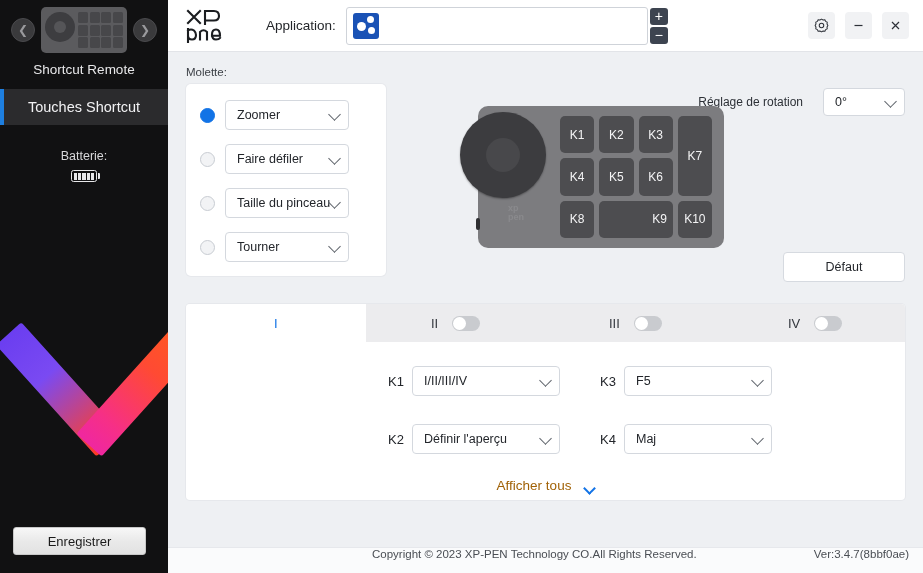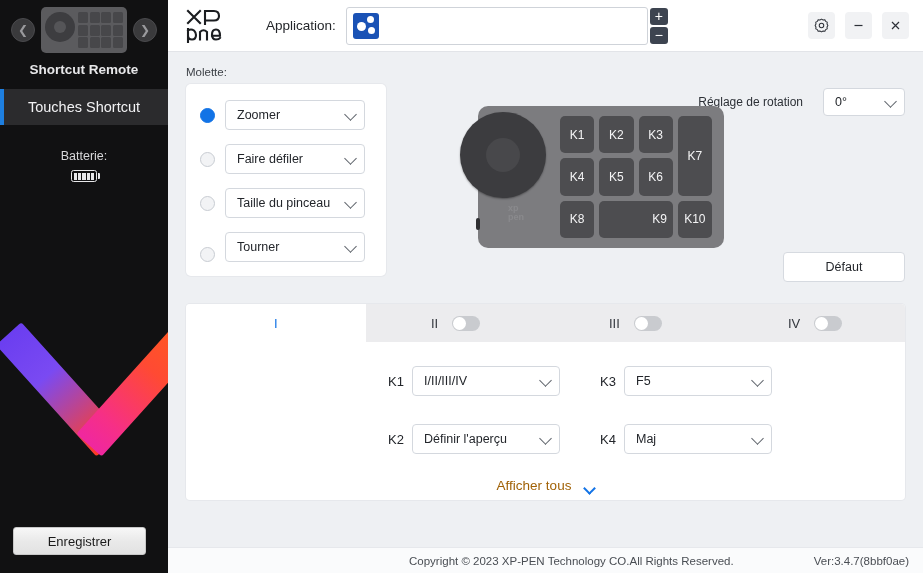--- a/index.html
+++ b/index.html
@@ -56,21 +56,21 @@
     position: absolute; left: 37px; top: 5px;
     width: 45px; height: 36px;
     display: grid;
     grid-template-columns: repeat(4, 1fr);
     grid-template-rows: repeat(3, 1fr);
     gap: 1.5px;
   }
   .device-thumb .tkeys i { background: #47474a; border-radius: 1.5px; display:block; }
   .device-title {
     color: #e8e8ea; font-size: 13.5px;
-    text-align: center; padding: 2px 0 12px; font-weight: bold;
+    text-align: center; padding: 2px 0 12px;
   }
   .sidebar-item {
     position: relative;
     height: 36px;
     display: flex; align-items: center; justify-content: center;
     color: #f2f2f4; font-size: 14.5px;
     background: #2b2b2d;
   }
   .sidebar-item::before {
     content: ""; position: absolute; left: 0; top: 0;
@@ -159,28 +159,28 @@
   .content { position: relative; padding: 14px 18px 0 18px; }
   .molette-label { font-size: 11.5px; color: #3b3f45; margin-bottom: 6px; }
 
   .panel-row { display: flex; gap: 0; align-items: flex-start; position: relative; }
   .wheel-card {
     width: 200px; background: #ffffff; border-radius: 5px;
     padding: 16px 0 14px 0;
     box-shadow: 0 0 0 1px #e6e8ec;
   }
   .wheel-opt { display: flex; align-items: center; gap: 10px; padding: 0 0 0 14px; margin-bottom: 14px; }
-  .wheel-opt:last-child { margin-bottom: 0; align-items: flex-end; }
+  .wheel-opt:last-child { margin-bottom: 0; }
   .radio {
     width: 15px; height: 15px; border-radius: 50%;
     border: 1px solid #c8ccd2; background: #f2f3f5; flex: 0 0 15px;
   }
   .radio.on { background: #1273e6; border-color: #1273e6; box-shadow: inset 0 0 0 0px #fff; }
   .select {
-    position: relative; width: 140px; height: 30px;
+    position: relative; width: 124px; height: 30px;
     border: 1px solid #d4d8de; border-radius: 4px; background: #fff;
     display: flex; align-items: center; padding: 0 26px 0 11px;
     font-size: 12.5px; color: #23262b;
     white-space: nowrap; overflow: hidden;
   }
   .chev {
     position: absolute; right: 9px; top: 50%; width: 9px; height: 9px;
     margin-top: -5px;
     border-right: 1.6px solid #5d6269; border-bottom: 1.6px solid #5d6269;
     transform: rotate(45deg);
@@ -273,21 +273,21 @@
   .show-all .chev2 {
     width: 9px; height: 9px; margin-top: -4px;
     border-right: 2px solid #1273e6; border-bottom: 2px solid #1273e6;
     transform: rotate(45deg);
   }
 
   .footer {
     position: absolute; left: 0; bottom: 0;
     width: 755px; height: 26px; background: #fafbfc;
     border-top: 1px solid #e6e8ec;
-    display: flex; align-items: center; padding-left: 37px;
+    display: flex; align-items: flex-start;
   }
   .copyright { margin-left: 204px; font-size: 11.5px; color: #4a4e54; }
   .version { position: absolute; right: 14px; font-size: 11.5px; color: #4a4e54; }
 </style>
 </head>
 <body>
 
 <div id="app">
 
   <div class="sidebar">

